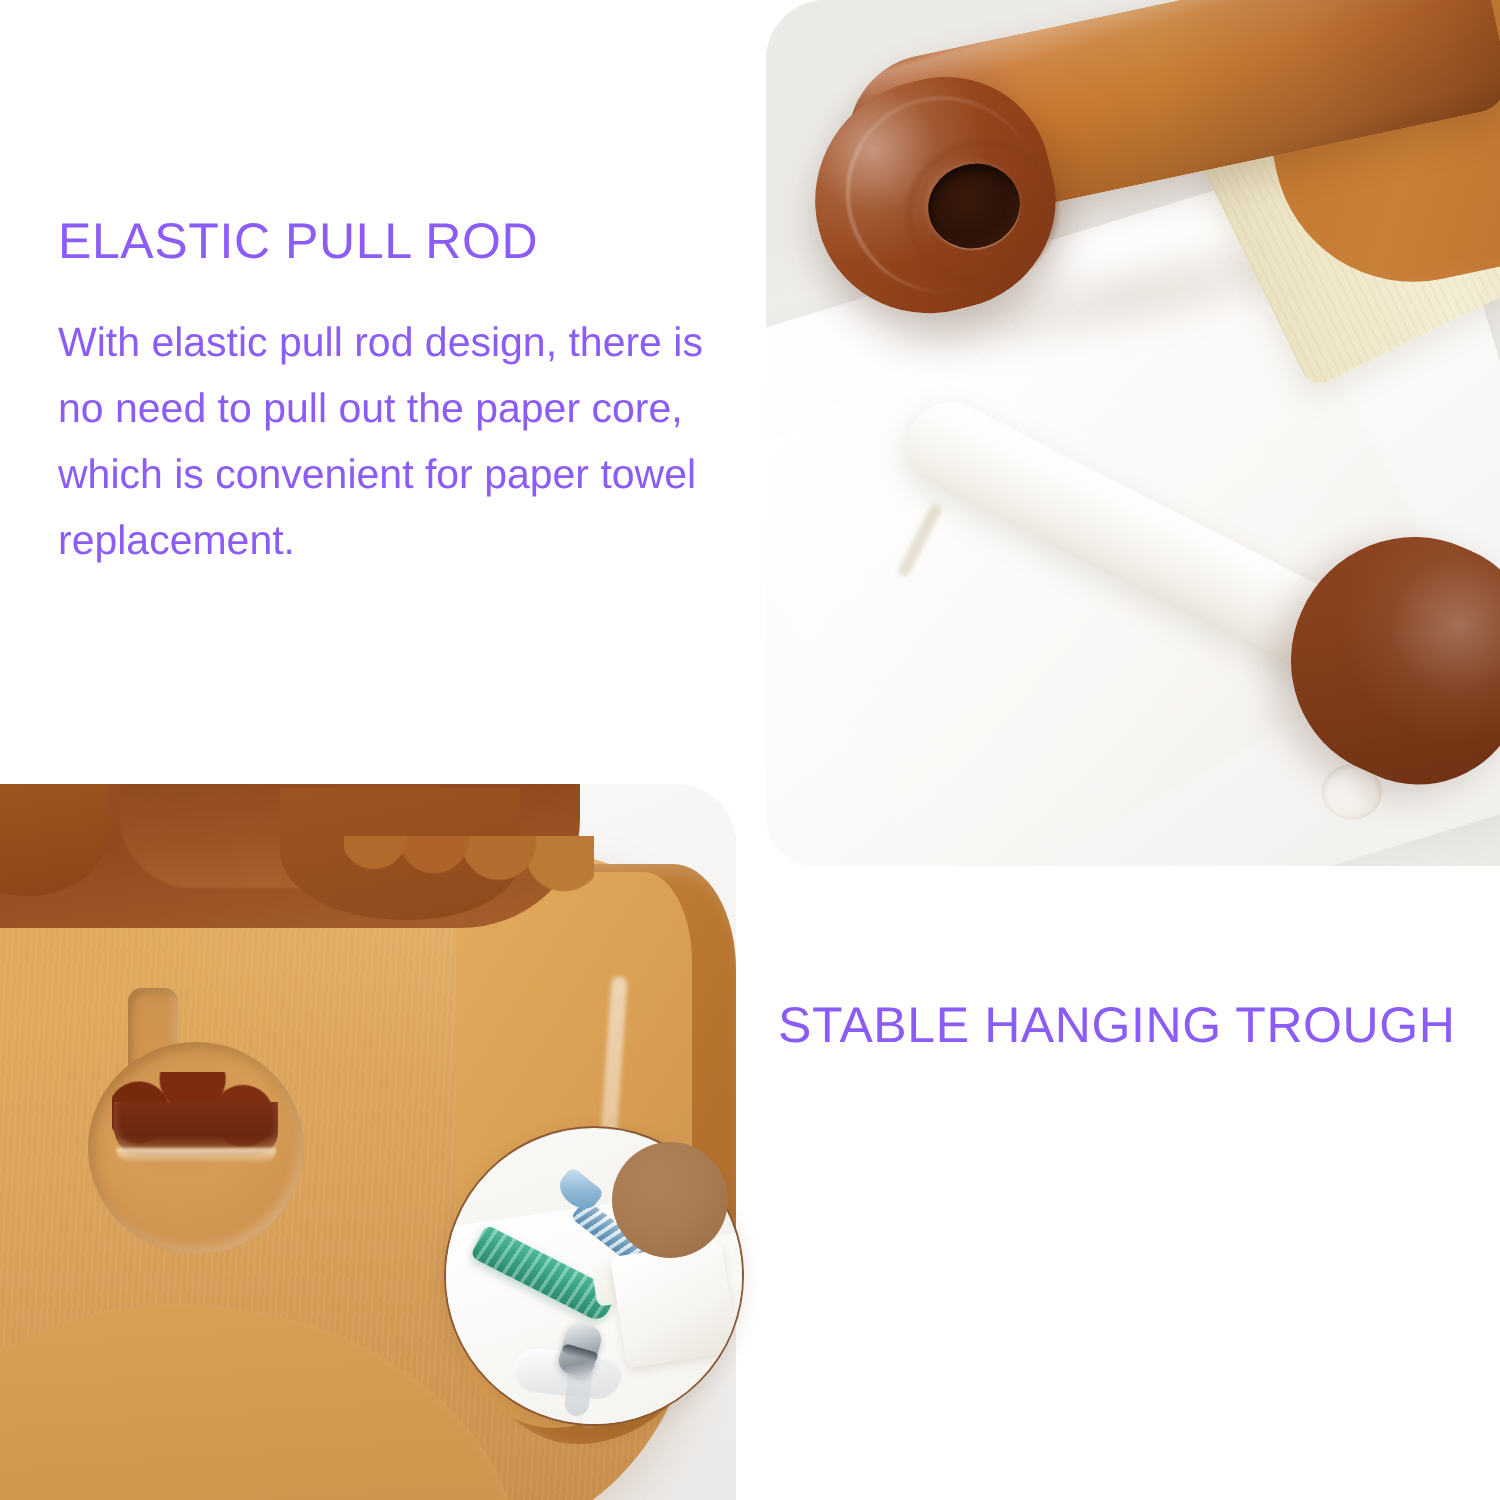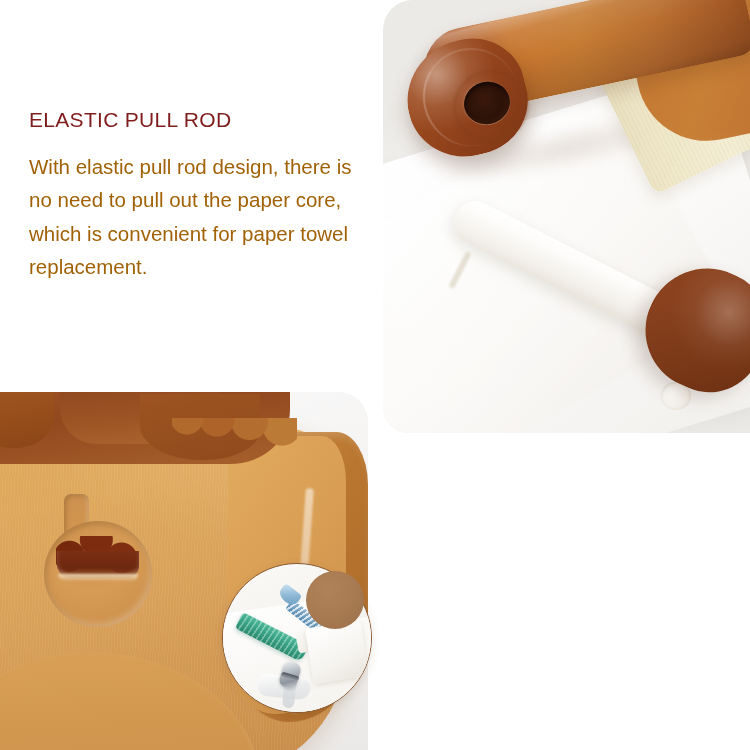--- a/index.html
+++ b/index.html
@@ -19,33 +19,33 @@
   .infographic {
     position: absolute;
     inset: 0;
     background: #ffffff;
   }
 
   
   .text-panel { position: absolute; }
   .feature-title {
     font-family: "Liberation Sans", sans-serif;
-    font-size: 21px;
+    font-size: 25px;
     font-weight: 400;
     letter-spacing: 0.3px;
-    color: #7f1d1d;
+    color: #8b5cf6;
     line-height: 1.1;
     margin: 0 0 19px 0;
     white-space: nowrap;
   }
   .feature-body {
     font-family: "Liberation Sans", sans-serif;
     font-size: 20.5px;
     font-weight: 400;
-    color: #a16207;
+    color: #8b5cf6;
     line-height: 1.62;
     margin: 0;
   }
 
   
   #panel-pull-rod { left: 29px; top: 108px; width: 340px; }
   #panel-hanging  { left: 389px; top: 500px; width: 350px; }
 
   
   .photo {
@@ -563,15 +563,16 @@
     <div class="fix-metal-ring"></div>
   </div>
   <div class="swatch"></div>
 
   <div class="text-panel" id="panel-pull-rod">
     <h2 class="feature-title">ELASTIC PULL ROD</h2>
     <p class="feature-body">With elastic pull rod design, there is no need to pull out the paper core, which is convenient for paper towel replacement.</p>
   </div>
 
   <div class="text-panel" id="panel-hanging">
+    <h2 class="feature-title">STABLE HANGING TROUGH</h2>
   </div>
 
 </div>
 
 </body></html>

